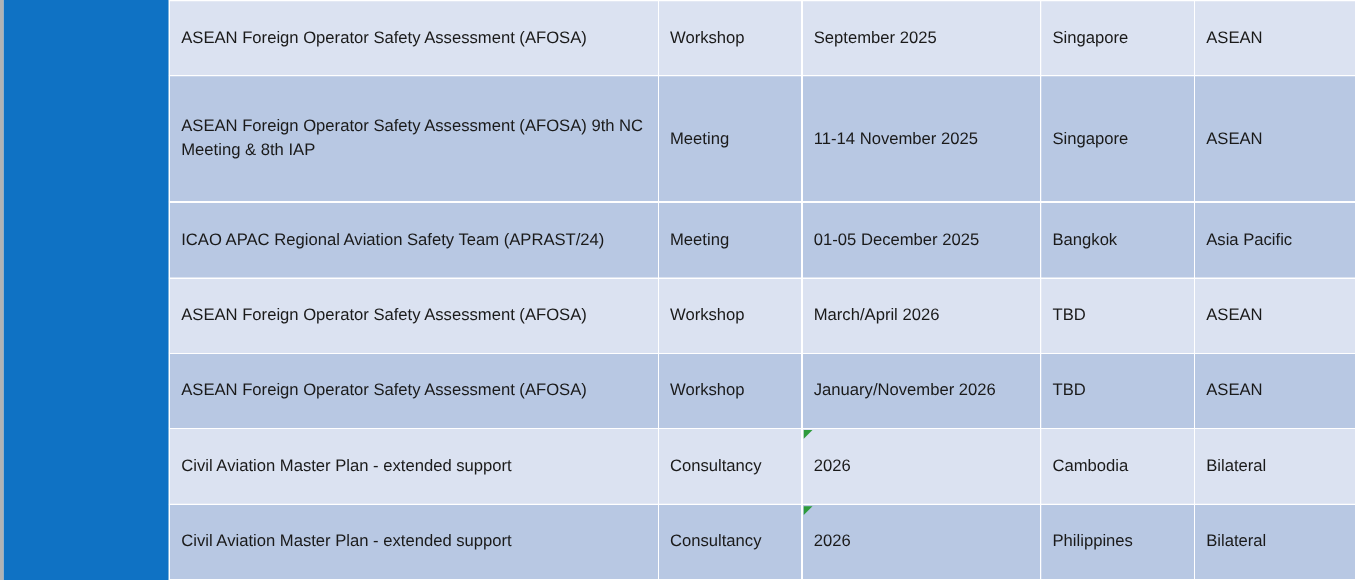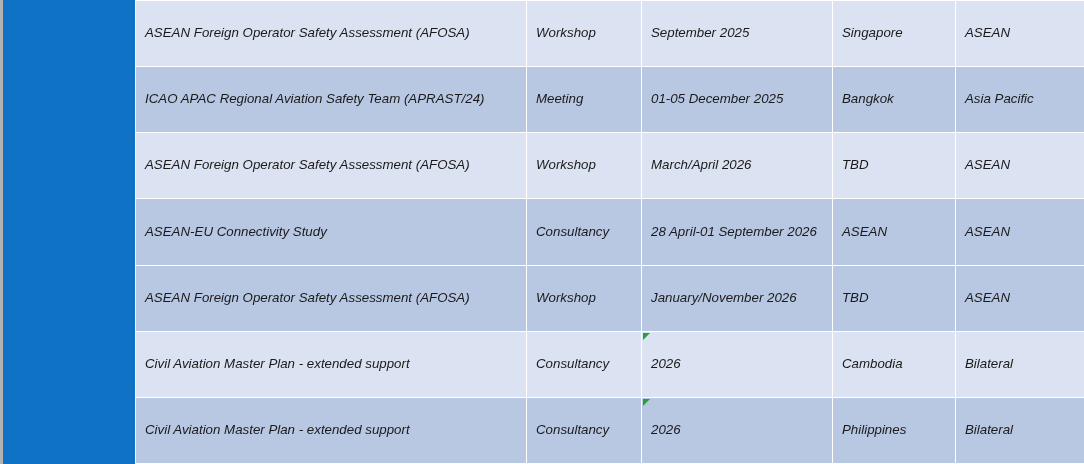--- a/index.html
+++ b/index.html
@@ -79,21 +79,21 @@
     position: absolute;
     top: 1px;
     left: 1px;
     width: 0;
     height: 0;
     border-top: 7px solid #2e9b3c;
     border-right: 7px solid transparent;
     pointer-events: none;
   }
 
-  .cell-text { display: block; font-style: italic; }
+  .cell-text { display: block; }
 </style>
 </head>
 <body>
 
 <div id="screen">
 
   <div class="edge-gutter"></div>
 
   <div class="blue-panel"></div>
 
@@ -119,20 +119,37 @@
             </td>
             <td>
               <span class="cell-text">Singapore</span>
             </td>
             <td>
               <span class="cell-text">ASEAN</span>
             </td>
           </tr>
           <tr class="band-dark">
             <td>
+              <span class="cell-text">ASEAN Foreign Operator Safety Assessment (AFOSA) 9th NC Meeting &amp; 8th IAP</span>
+            </td>
+            <td>
+              <span class="cell-text">Meeting</span>
+            </td>
+            <td>
+              <span class="cell-text">11-14 November 2025</span>
+            </td>
+            <td>
+              <span class="cell-text">Singapore</span>
+            </td>
+            <td>
+              <span class="cell-text">ASEAN</span>
+            </td>
+          </tr>
+          <tr class="band-dark">
+            <td>
               <span class="cell-text">ICAO APAC Regional Aviation Safety Team (APRAST/24)</span>
             </td>
             <td>
               <span class="cell-text">Meeting</span>
             </td>
             <td>
               <span class="cell-text">01-05 December 2025</span>
             </td>
             <td>
               <span class="cell-text">Bangkok</span>
@@ -146,37 +163,20 @@
               <span class="cell-text">ASEAN Foreign Operator Safety Assessment (AFOSA)</span>
             </td>
             <td>
               <span class="cell-text">Workshop</span>
             </td>
             <td>
               <span class="cell-text">March/April 2026</span>
             </td>
             <td>
               <span class="cell-text">TBD</span>
-            </td>
-            <td>
-              <span class="cell-text">ASEAN</span>
-            </td>
-          </tr>
-          <tr class="band-dark">
-            <td>
-              <span class="cell-text">ASEAN-EU Connectivity Study</span>
-            </td>
-            <td>
-              <span class="cell-text">Consultancy</span>
-            </td>
-            <td>
-              <span class="cell-text">28 April-01 September 2026</span>
-            </td>
-            <td>
-              <span class="cell-text">ASEAN</span>
             </td>
             <td>
               <span class="cell-text">ASEAN</span>
             </td>
           </tr>
           <tr class="band-dark">
             <td>
               <span class="cell-text">ASEAN Foreign Operator Safety Assessment (AFOSA)</span>
             </td>
             <td>

